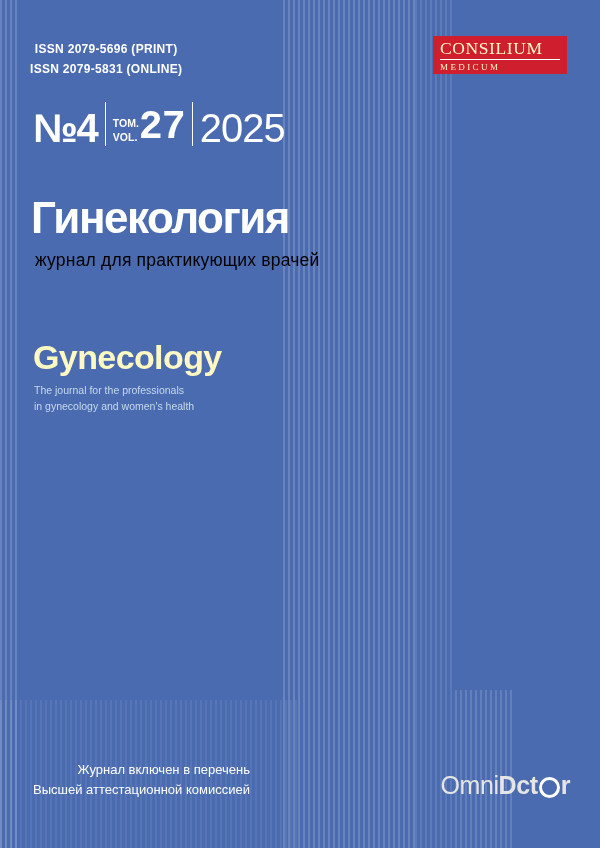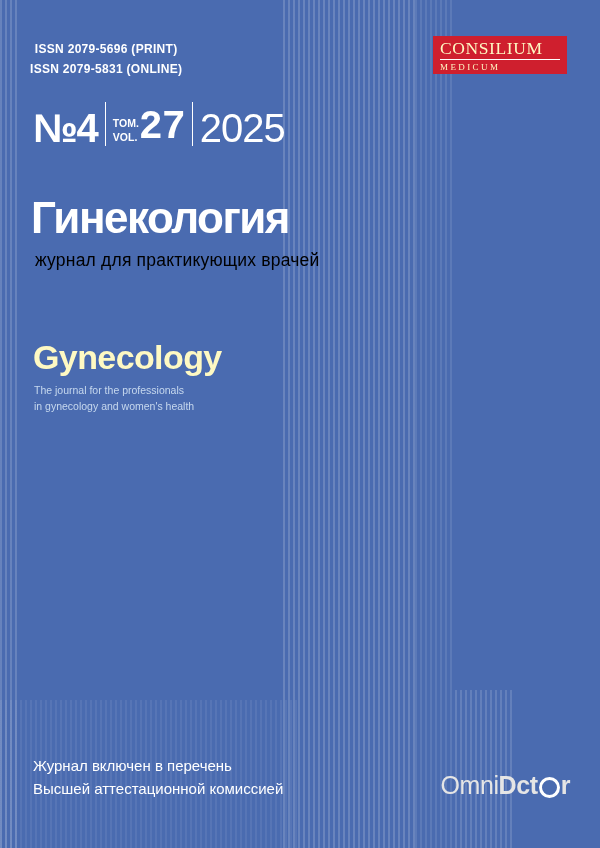--- a/index.html
+++ b/index.html
@@ -209,22 +209,23 @@
     font-size: 10.5px;
     line-height: 1.5;
   }
 
   
   .vak-note {
     position: absolute;
     left: 33px;
     bottom: 48px;
     color: #ffffff;
-    font-size: 15px;
+    font-size: 13px;
     line-height: 1.55;
+    text-align: right;
   }
 
   
   .omni {
     position: absolute;
     right: 30px;
     bottom: 48px;
     color: #e5e5e5;
     font-size: 25px;
     font-weight: bold;

